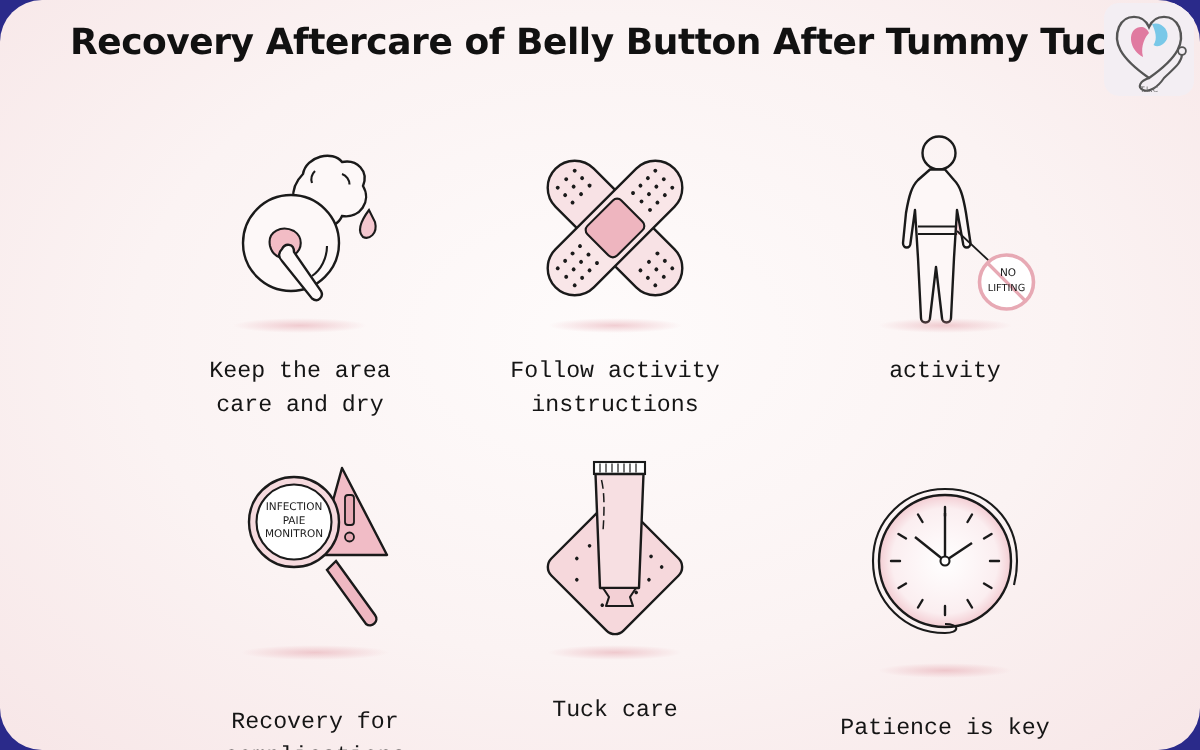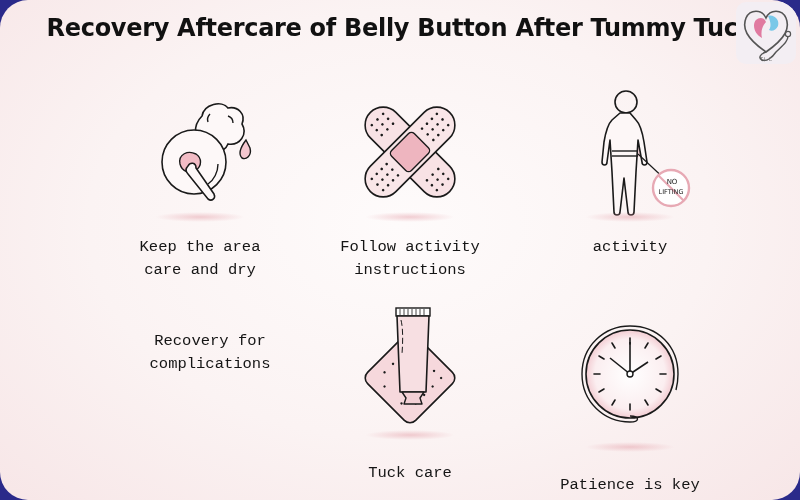--- a/index.html
+++ b/index.html
@@ -160,20 +160,34 @@
         <text x="111" y="112" font-size="6.5" text-anchor="middle" fill="#1a1a1a" font-family="DejaVu Sans, sans-serif">LIFTING</text>
       </svg>
       <div class="shadow"></div>
     </div>
     <div class="label">
       <div>activity</div>
     </div>
   </div>
 
   <div class="tile" style="left:110px; top:300px;">
+    <div class="icon-wrap">
+      <svg viewBox="0 0 140 140">
+        <path d="M88 12 L118 70 L72 70 Z" fill="#f1bcc6" stroke="#1a1a1a" stroke-width="1.6" stroke-linejoin="round"></path>
+        <rect x="90" y="30" width="6" height="20" rx="2" fill="#e7a9b4" stroke="#1a1a1a" stroke-width="1.2"></rect>
+        <circle cx="93" cy="58" r="3" fill="#e7a9b4" stroke="#1a1a1a" stroke-width="1.2"></circle>
+        <path d="M84 74 L110 110 C113 114 108 119 104 116 L78 80 Z" fill="#efb8c2" stroke="#1a1a1a" stroke-width="1.6"></path>
+        <circle cx="56" cy="48" r="30" fill="#f6dade" stroke="#1a1a1a" stroke-width="1.6"></circle>
+        <circle cx="56" cy="48" r="25" fill="#ffffff" stroke="#1a1a1a" stroke-width="1.4"></circle>
+        <text x="56" y="40" font-size="7" text-anchor="middle" fill="#1a1a1a" font-family="DejaVu Sans, sans-serif">INFECTION</text>
+        <text x="56" y="49" font-size="7" text-anchor="middle" fill="#1a1a1a" font-family="DejaVu Sans, sans-serif">PAIE</text>
+        <text x="56" y="58" font-size="7" text-anchor="middle" fill="#1a1a1a" font-family="DejaVu Sans, sans-serif">MONITRON</text>
+      </svg>
+      <div class="shadow" style="width:100px; left:20px;"></div>
+    </div>
     <div class="label" style="margin-top:30px;">
       <div>Recovery for</div>
       <div>complications</div>
     </div>
   </div>
 
   <div class="tile" style="left:310px; top:300px;">
     <div class="icon-wrap">
       <svg viewBox="0 0 140 140">
         <g transform="rotate(45 70 78)">

